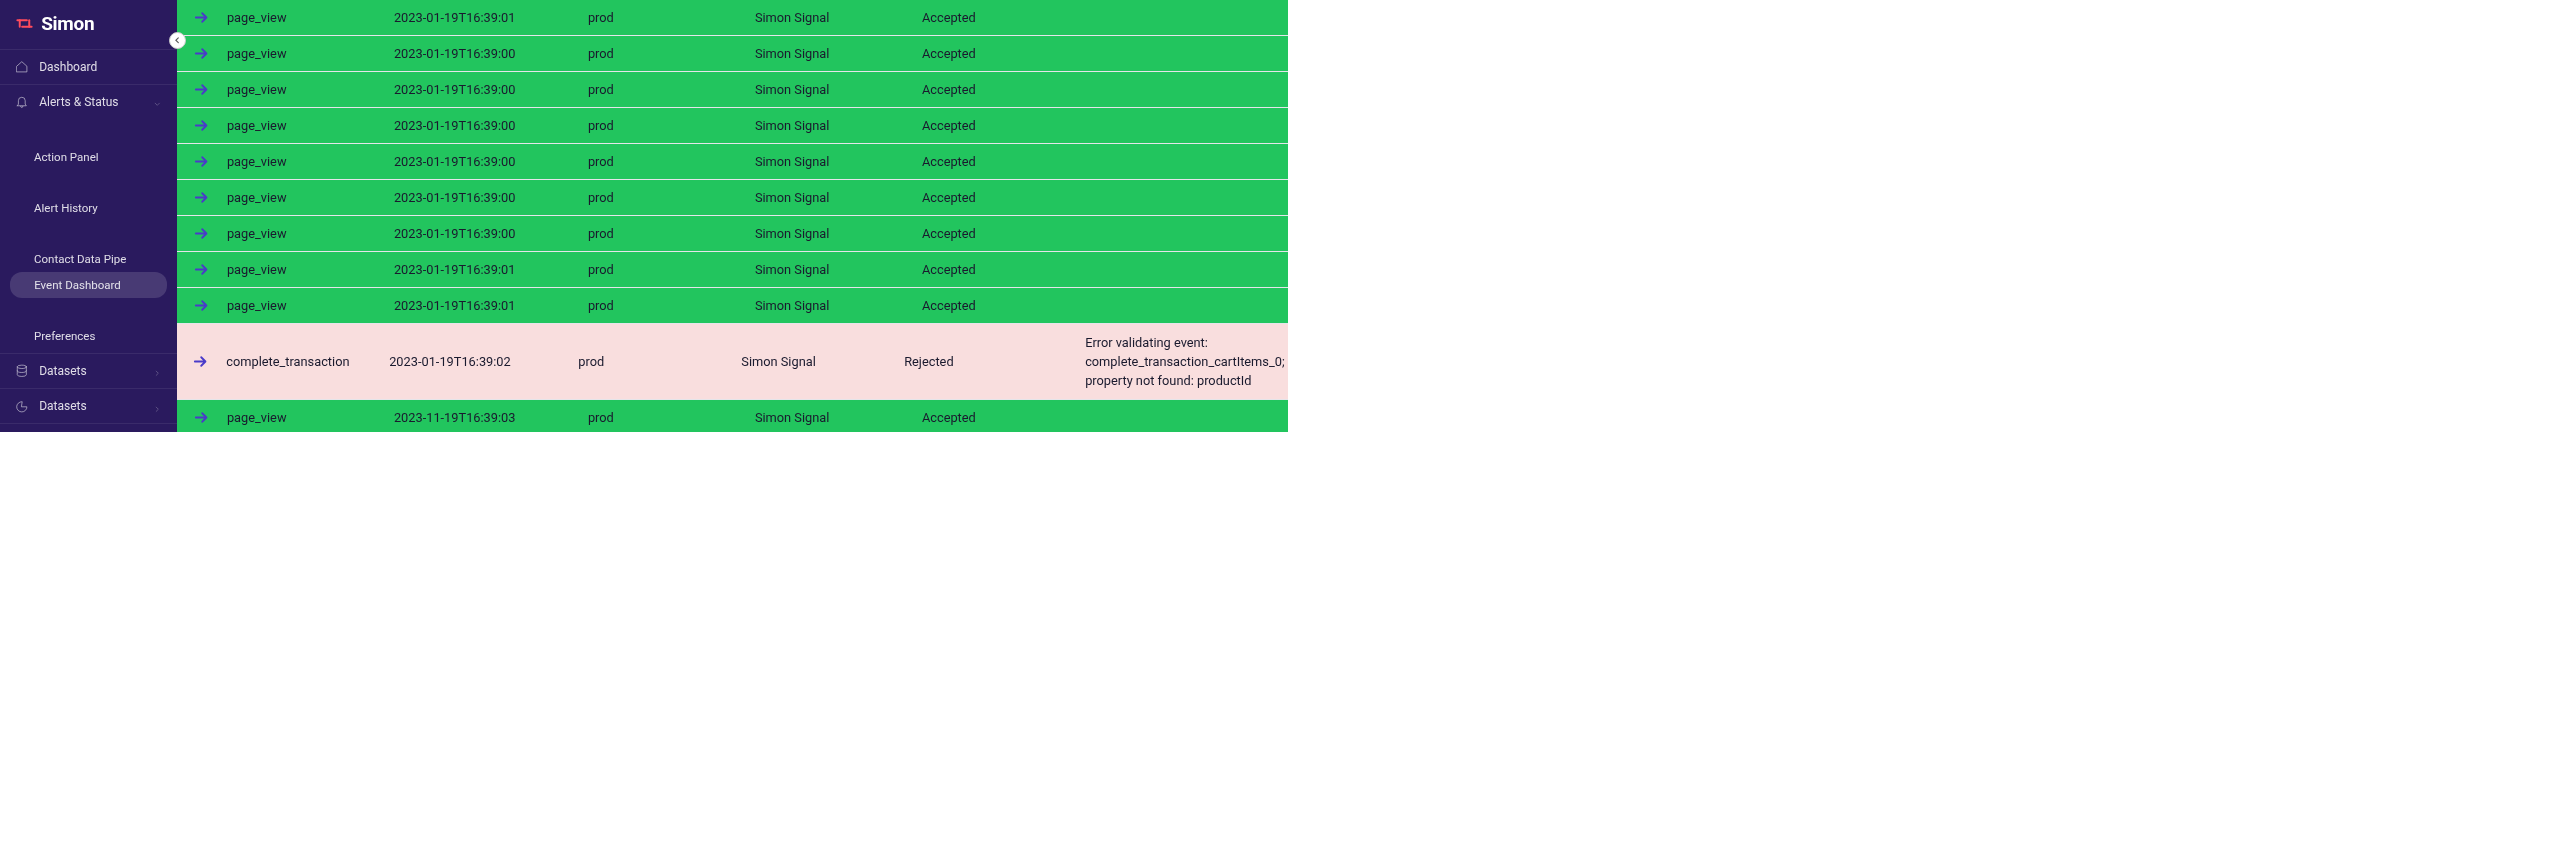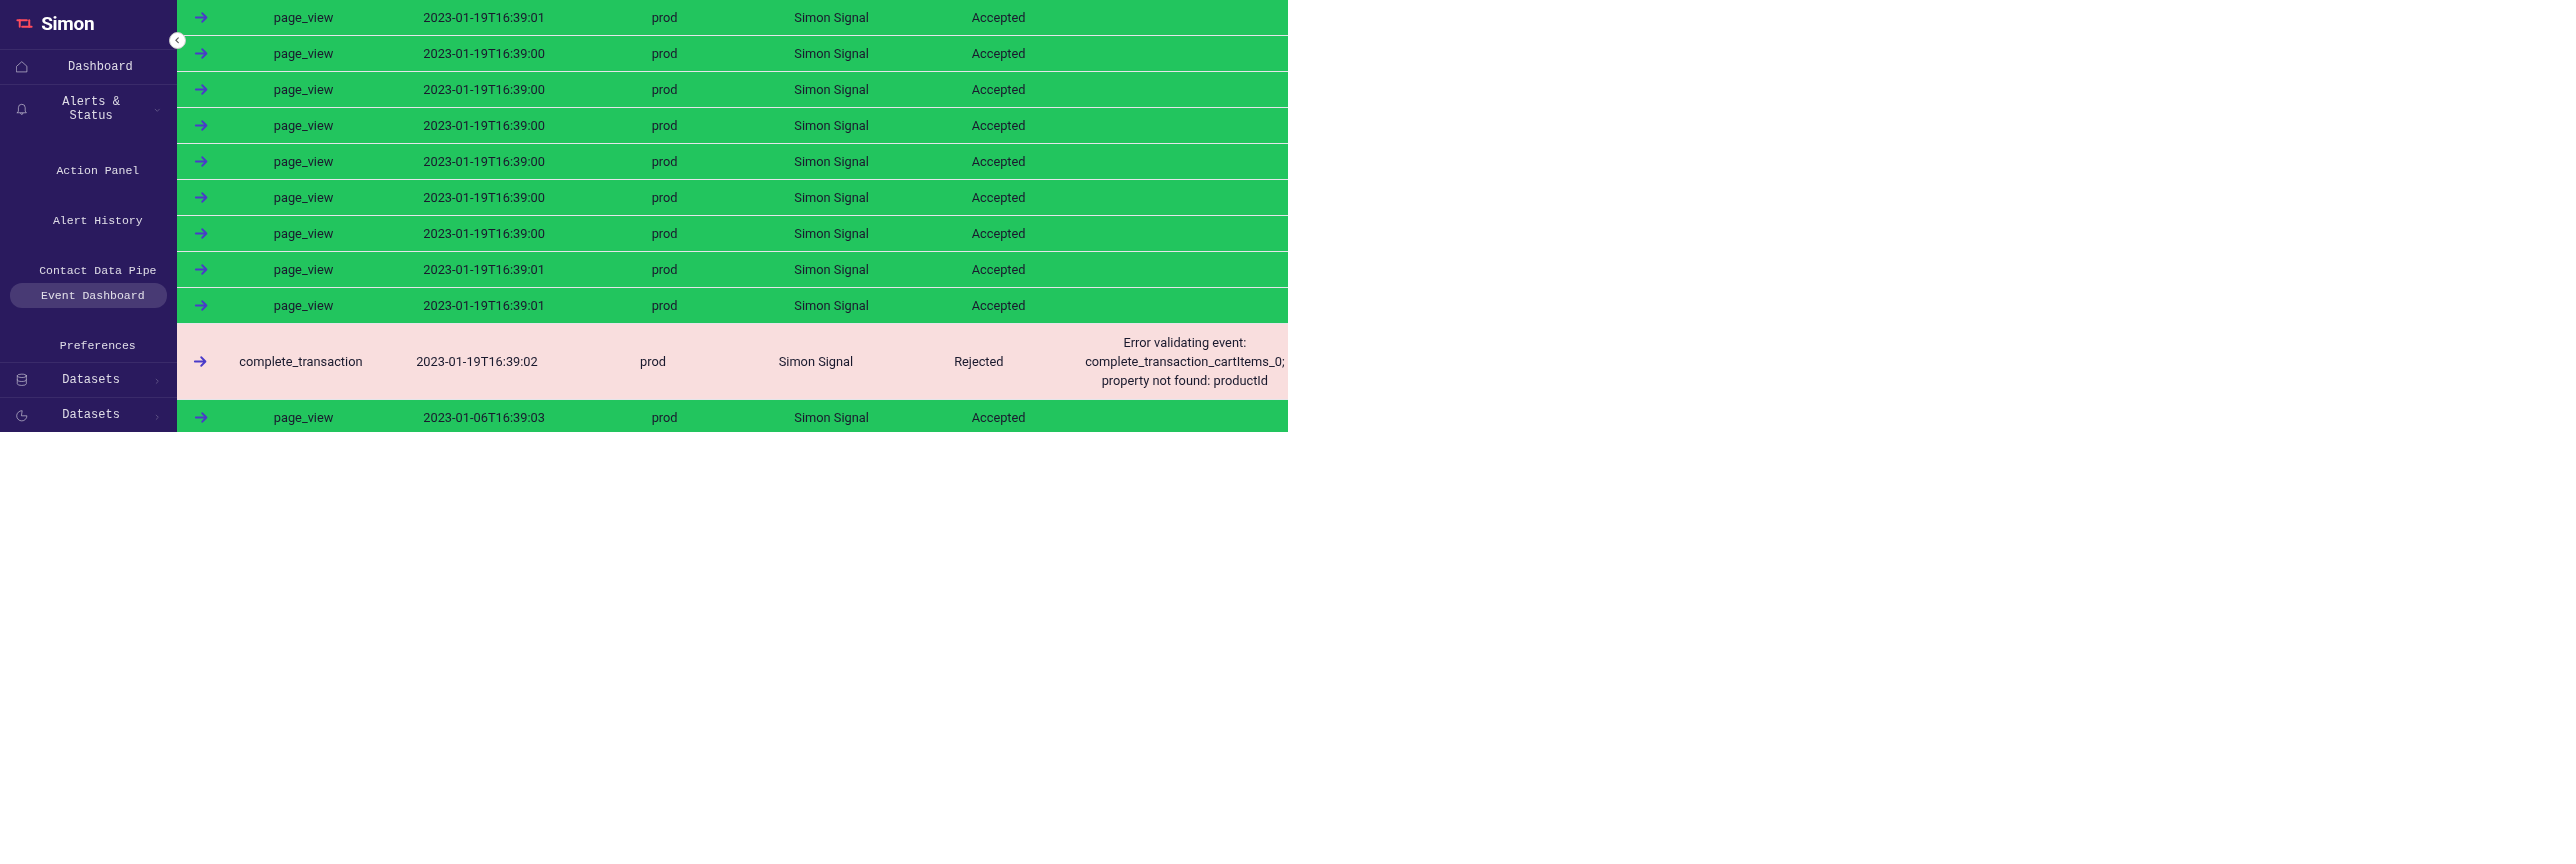--- a/index.html
+++ b/index.html
@@ -4,21 +4,21 @@
 <style>
 * { margin: 0; padding: 0; box-sizing: border-box; }
 body {
   font-family: -apple-system, BlinkMacSystemFont, "Segoe UI", Roboto, sans-serif;
   background: #fff;
   color: #1a1a2e;
   width: 1288px;
   height: 432px;
   overflow: hidden;
 }
-.app { display: flex; height: 100%; text-align: center; }
+.app { display: flex; height: 100%; }
 
 
 .sidebar {
   width: 177px;
   background: #2a1a5e;
   color: #fff;
   position: relative;
   flex-shrink: 0;
 }
 .logo-area {
@@ -41,21 +41,21 @@
   right: -8.5px;
   top: 32px;
   width: 17px; height: 17px;
   border-radius: 50%;
   background: #fff;
   border: 0.9px solid #ccc;
   display: flex; align-items: center; justify-content: center;
   cursor: pointer;
   z-index: 5;
 }
-.nav-section { border-top: 0.9px solid rgba(255,255,255,0.08); font-family: Liberation Mono, monospace; }
+.nav-section { border-top: 0.9px solid rgba(255,255,255,0.08); }
 .nav-item {
   display: flex;
   align-items: center;
   gap: 10.2px;
   padding: 10.2px 15.4px;
   font-size: 12px;
   color: rgba(255,255,255,0.85);
   cursor: pointer;
   position: relative;
 }
@@ -337,21 +337,21 @@
           <div class="cell c-status">Rejected</div>
           <div class="cell c-error">Error validating event: complete_transaction_cartItems_0; property not found: productId</div>
         </div>
         <div class="row">
           <div class="cell c-icon arrow-icon">
             <svg viewBox="0 0 24 24" width="17" height="17">
               <path d="M4 12 H18 M13 6 L19 12 L13 18" stroke="#4a3bc9" stroke-width="2.6" fill="none" stroke-linecap="round" stroke-linejoin="round"></path>
             </svg>
           </div>
           <div class="cell c-event">page_view</div>
-          <div class="cell c-ts">2023-01-06T16:39:03</div>
+          <div class="cell c-ts">2023-11-19T16:39:03</div>
           <div class="cell c-env">prod</div>
           <div class="cell c-source">Simon Signal</div>
           <div class="cell c-status">Accepted</div>
           <div class="cell c-error"></div>
         </div>
       </div>
   </main>
 </div>
 
 

